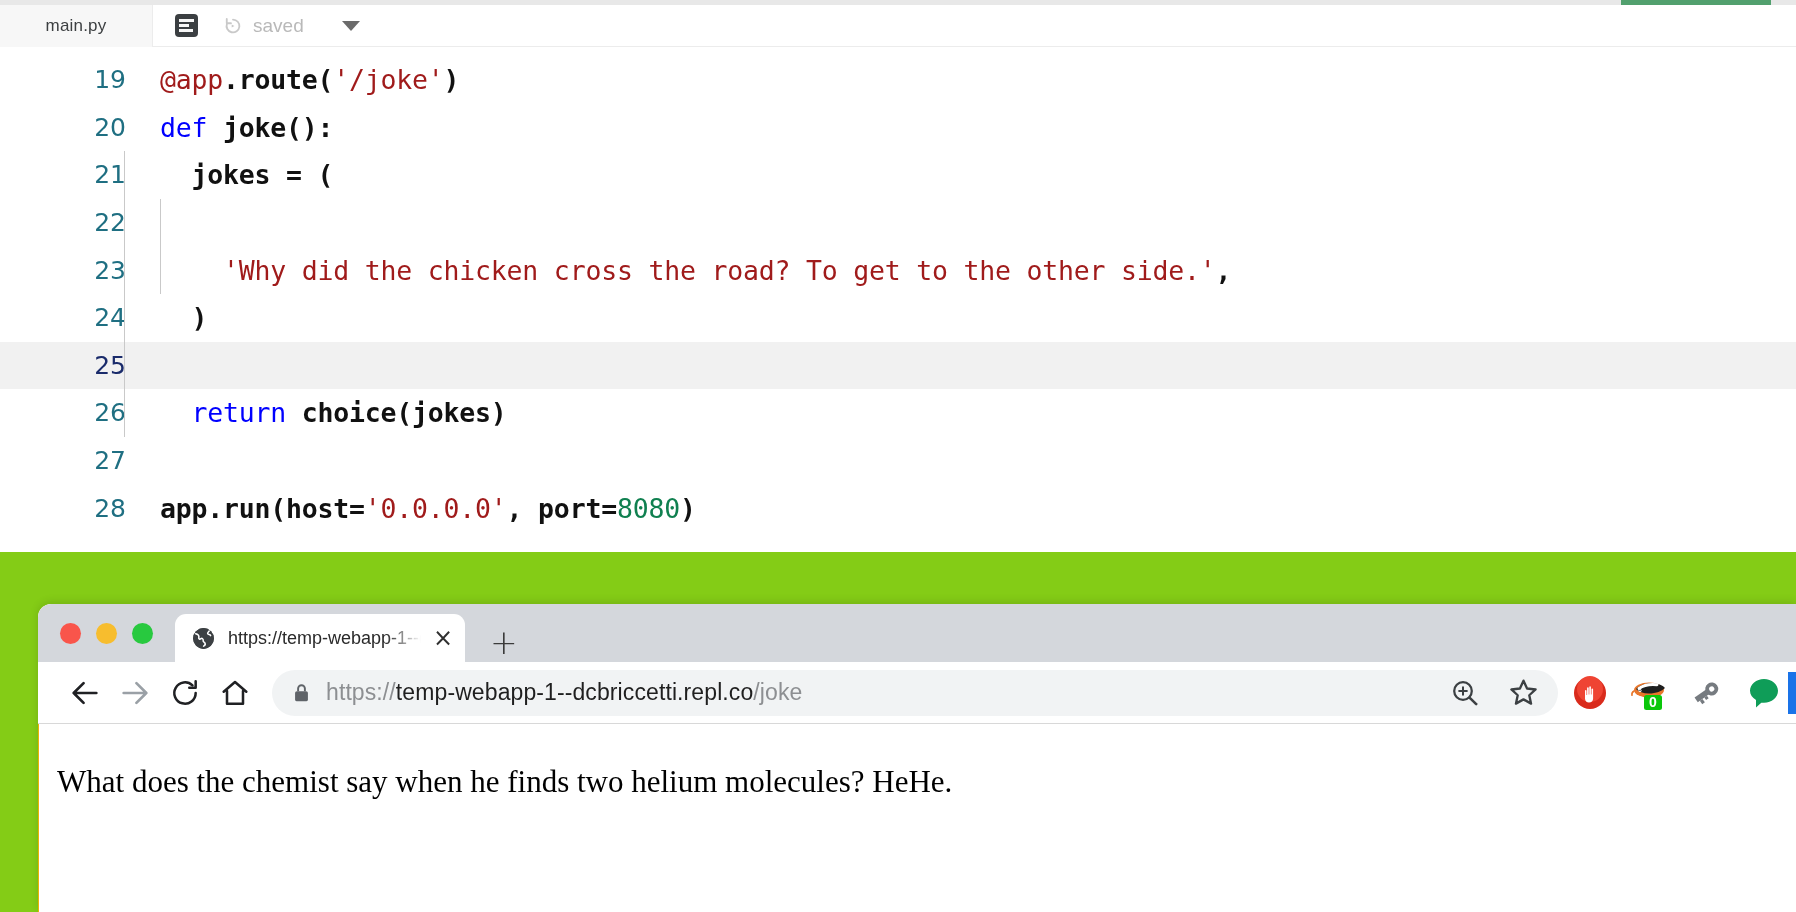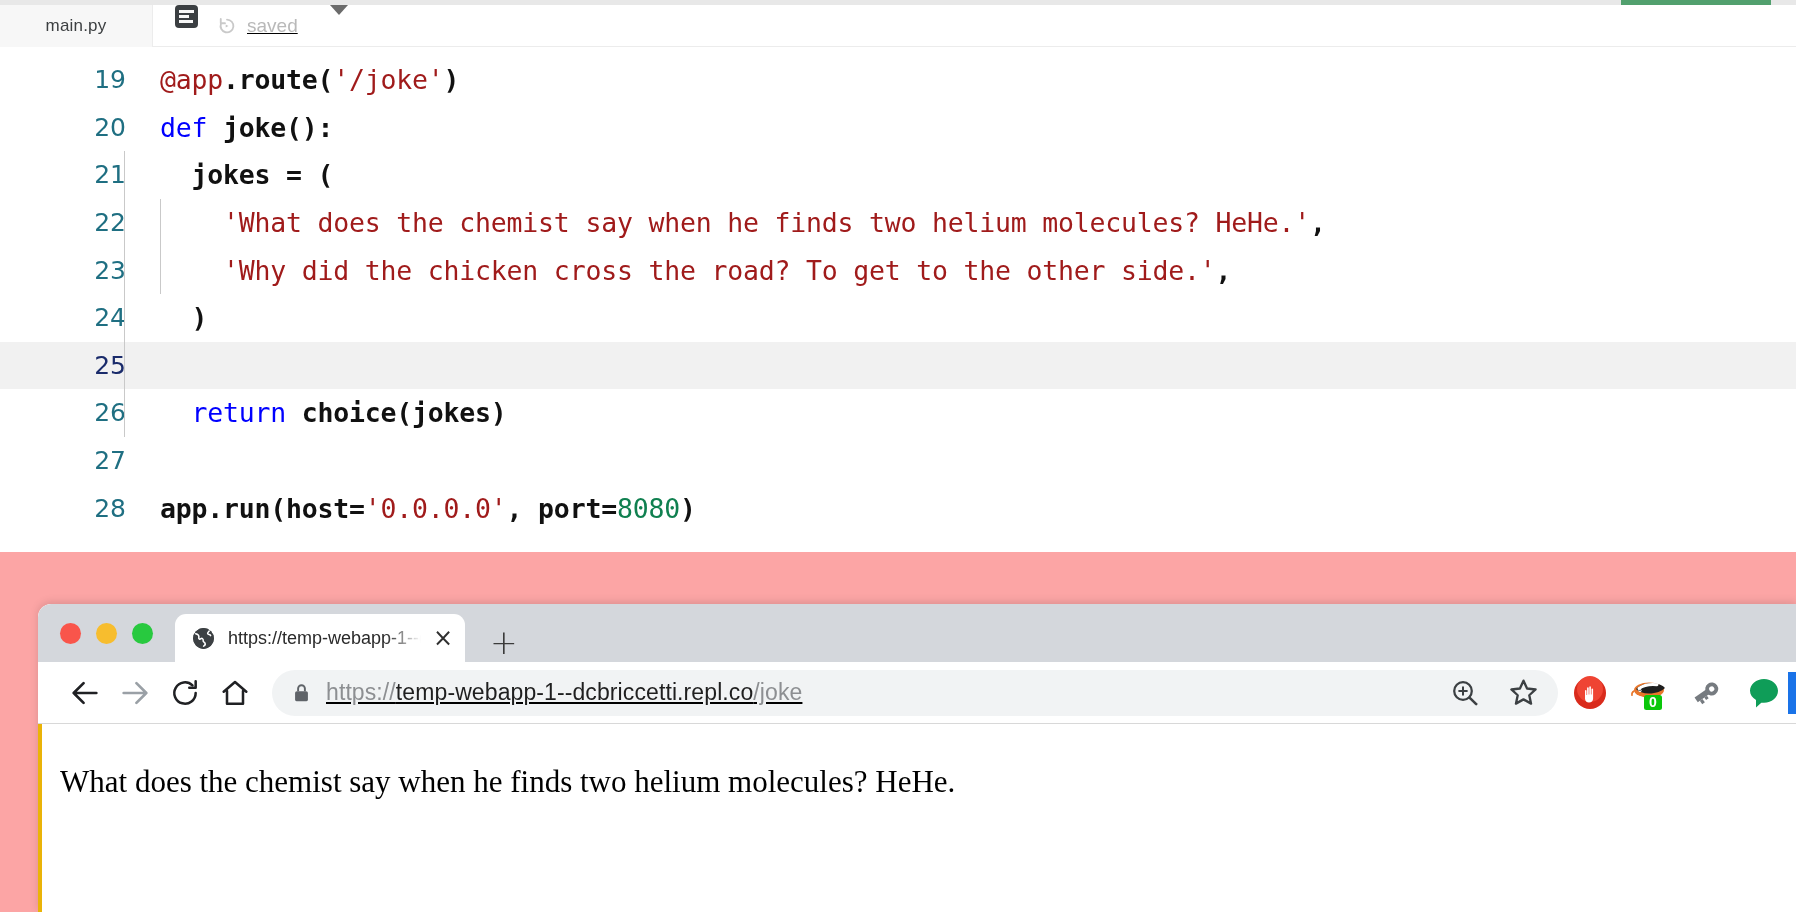--- a/index.html
+++ b/index.html
@@ -2,21 +2,21 @@
 <html><head>
 <meta charset="utf-8">
 <style>
   * { box-sizing: border-box; margin: 0; padding: 0; }
   html, body {
     width: 1796px; height: 912px;
     background: #ffffff;
     font-family: "Liberation Sans", sans-serif;
     overflow: hidden;
   }
-  .root { position: relative; width: 1796px; height: 912px; background: #fca5a5; }
+  .root { position: relative; width: 1796px; height: 912px; background: #84cc16; }
 
   
   .editor-topstrip {
     position: absolute; left: 0; top: 0; width: 1796px; height: 5px;
     background: #e8e8e8;
   }
   .run-progress {
     position: absolute; left: 1621px; top: 0; width: 150px; height: 5px;
     background: #52a06e;
   }
@@ -29,21 +29,21 @@
   }
   .file-tab {
     width: 153px; height: 42px; background: #f7f7f7;
     display: flex; align-items: center; justify-content: center;
     border-right: 1px solid #ececec;
   }
   .file-tab-label {
     font-size: 17px; color: #3c3f41; letter-spacing: .2px;
   }
   .tab-tools {
-    display: flex; gap: 18px; padding-left: 22px; text-decoration: underline;
+    display: flex; align-items: center; gap: 24px; padding-left: 22px;
   }
   .fmt-icon {
     width: 23px; height: 23px; background: #3b3f42; border-radius: 4px;
     position: relative;
   }
   .fmt-icon i {
     position: absolute; left: 4px; height: 2.5px; background: #f7f7f7; display:block;
   }
   .fmt-icon i:nth-child(1) { top: 5px;  width: 15px; }
   .fmt-icon i:nth-child(2) { top: 10px; width: 10px; }
@@ -142,42 +142,41 @@
   }
   .nav-btn {
     width: 50px; height: 50px; display: flex; align-items: center; justify-content: center;
     flex: none;
   }
   .omnibox {
     flex: 1; height: 46px; margin: 0 14px 0 12px;
     background: #f1f3f4; border-radius: 23px;
     display: flex; align-items: center; padding: 0 18px 0 20px; gap: 15px;
     min-width: 0;
-    text-decoration: underline;
   }
   .lock-icon { width: 19px; height: 22px; flex: none; }
   .url-text {
     flex: 1; font-size: 23px; white-space: nowrap; overflow: hidden;
     letter-spacing: .1px;
   }
   .url-scheme { color: #8d8f92; }
   .url-main   { color: #1f1f1f; }
   .url-path   { color: #8d8f92; }
   .omni-right { display: flex; align-items: center; gap: 26px; flex: none; }
   .ext-strip {
     display: flex; align-items: center; gap: 22px; padding-right: 6px; flex: none;
   }
   .ext-ico { width: 36px; height: 36px; position: relative; flex: none; }
   .blue-edge {
     width: 8px; height: 42px; background: #1a73e8; flex: none;
   }
 
   .page-body {
     position: relative; height: 188px; background: #ffffff;
-    border-left: 4px solid #eab308;
+    border-left: 1px solid #eab308;
   }
   .page-text {
     position: absolute; left: 18px; top: 40px;
     font-family: "Liberation Serif", "DejaVu Serif", serif;
     font-size: 31px; color: #000000; white-space: nowrap;
   }
 </style>
 </head>
 <body>
 
@@ -222,21 +221,20 @@
         </div>
         <div class="code-row">
           <span class="indent-guide ig1"></span>
           <span class="lineno">21</span>
           <span class="code-text"><span class="plain">  jokes = (</span></span>
         </div>
         <div class="code-row">
           <span class="indent-guide ig1"></span>
           <span class="indent-guide ig2"></span>
           <span class="lineno">22</span>
-          <span class="code-text"><span class="plain">    </span><span class="str">'What does the chemist say when he finds two helium molecules? HeHe.'</span><span class="plain">,</span></span>
         </div>
         <div class="code-row">
           <span class="indent-guide ig1"></span>
           <span class="indent-guide ig2"></span>
           <span class="lineno">23</span>
           <span class="code-text"><span class="plain">    </span><span class="str">'Why did the chicken cross the road? To get to the other side.'</span><span class="plain">,</span></span>
         </div>
         <div class="code-row">
           <span class="indent-guide ig1"></span>
           <span class="lineno">24</span>

